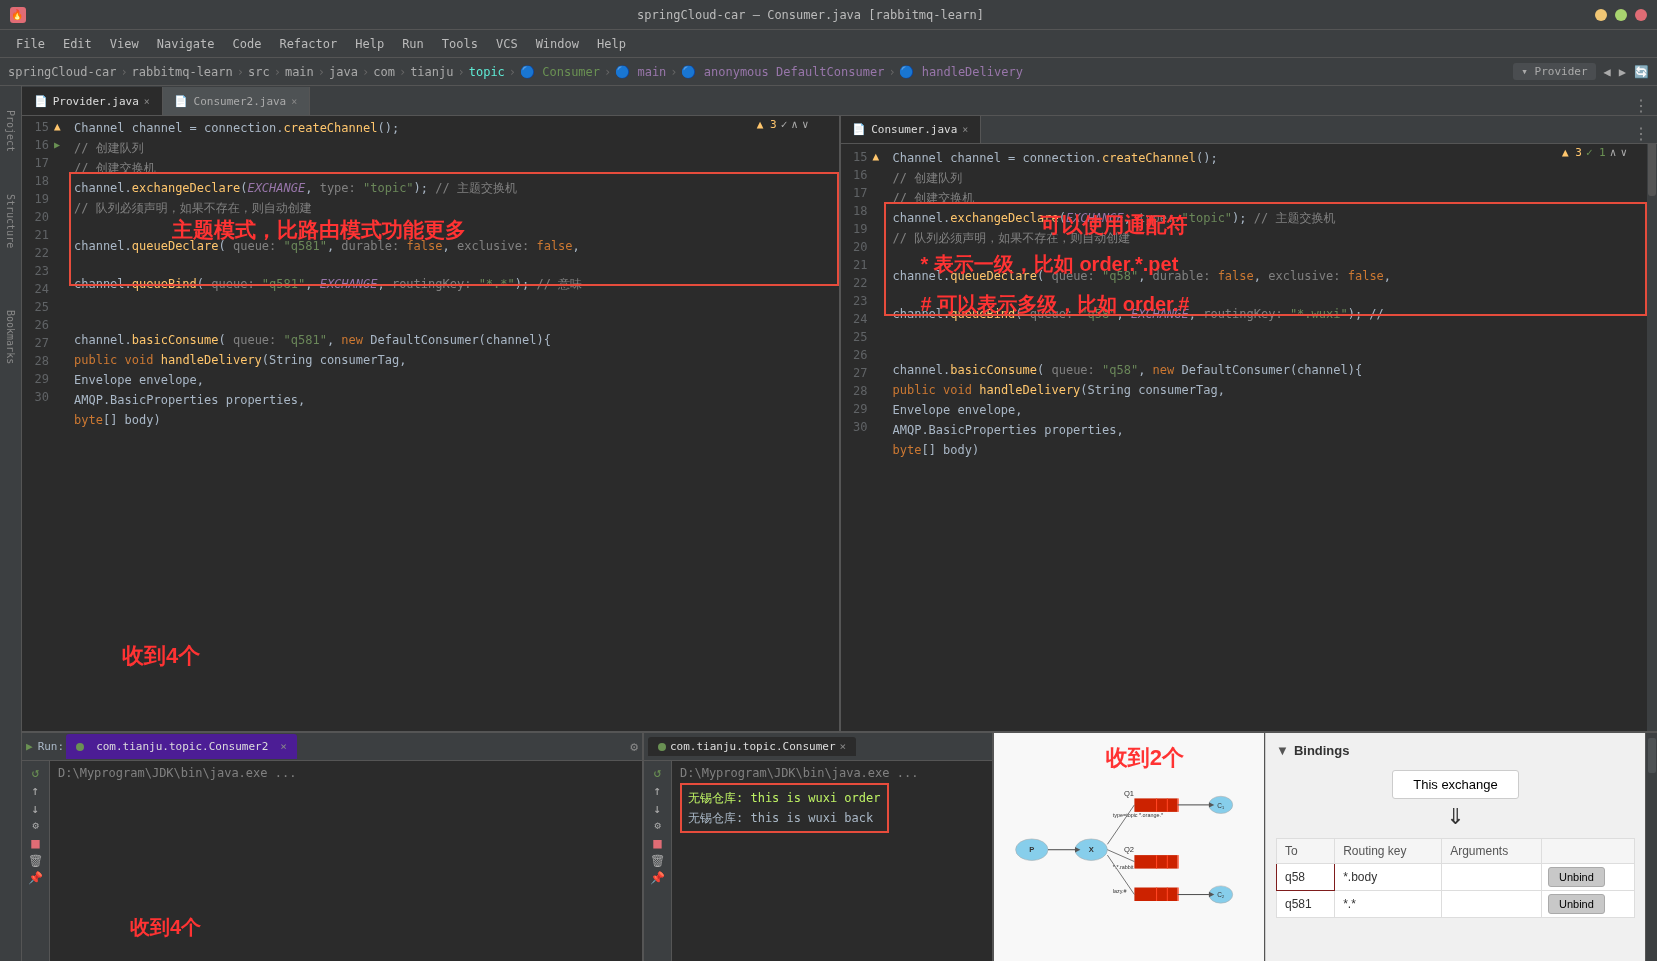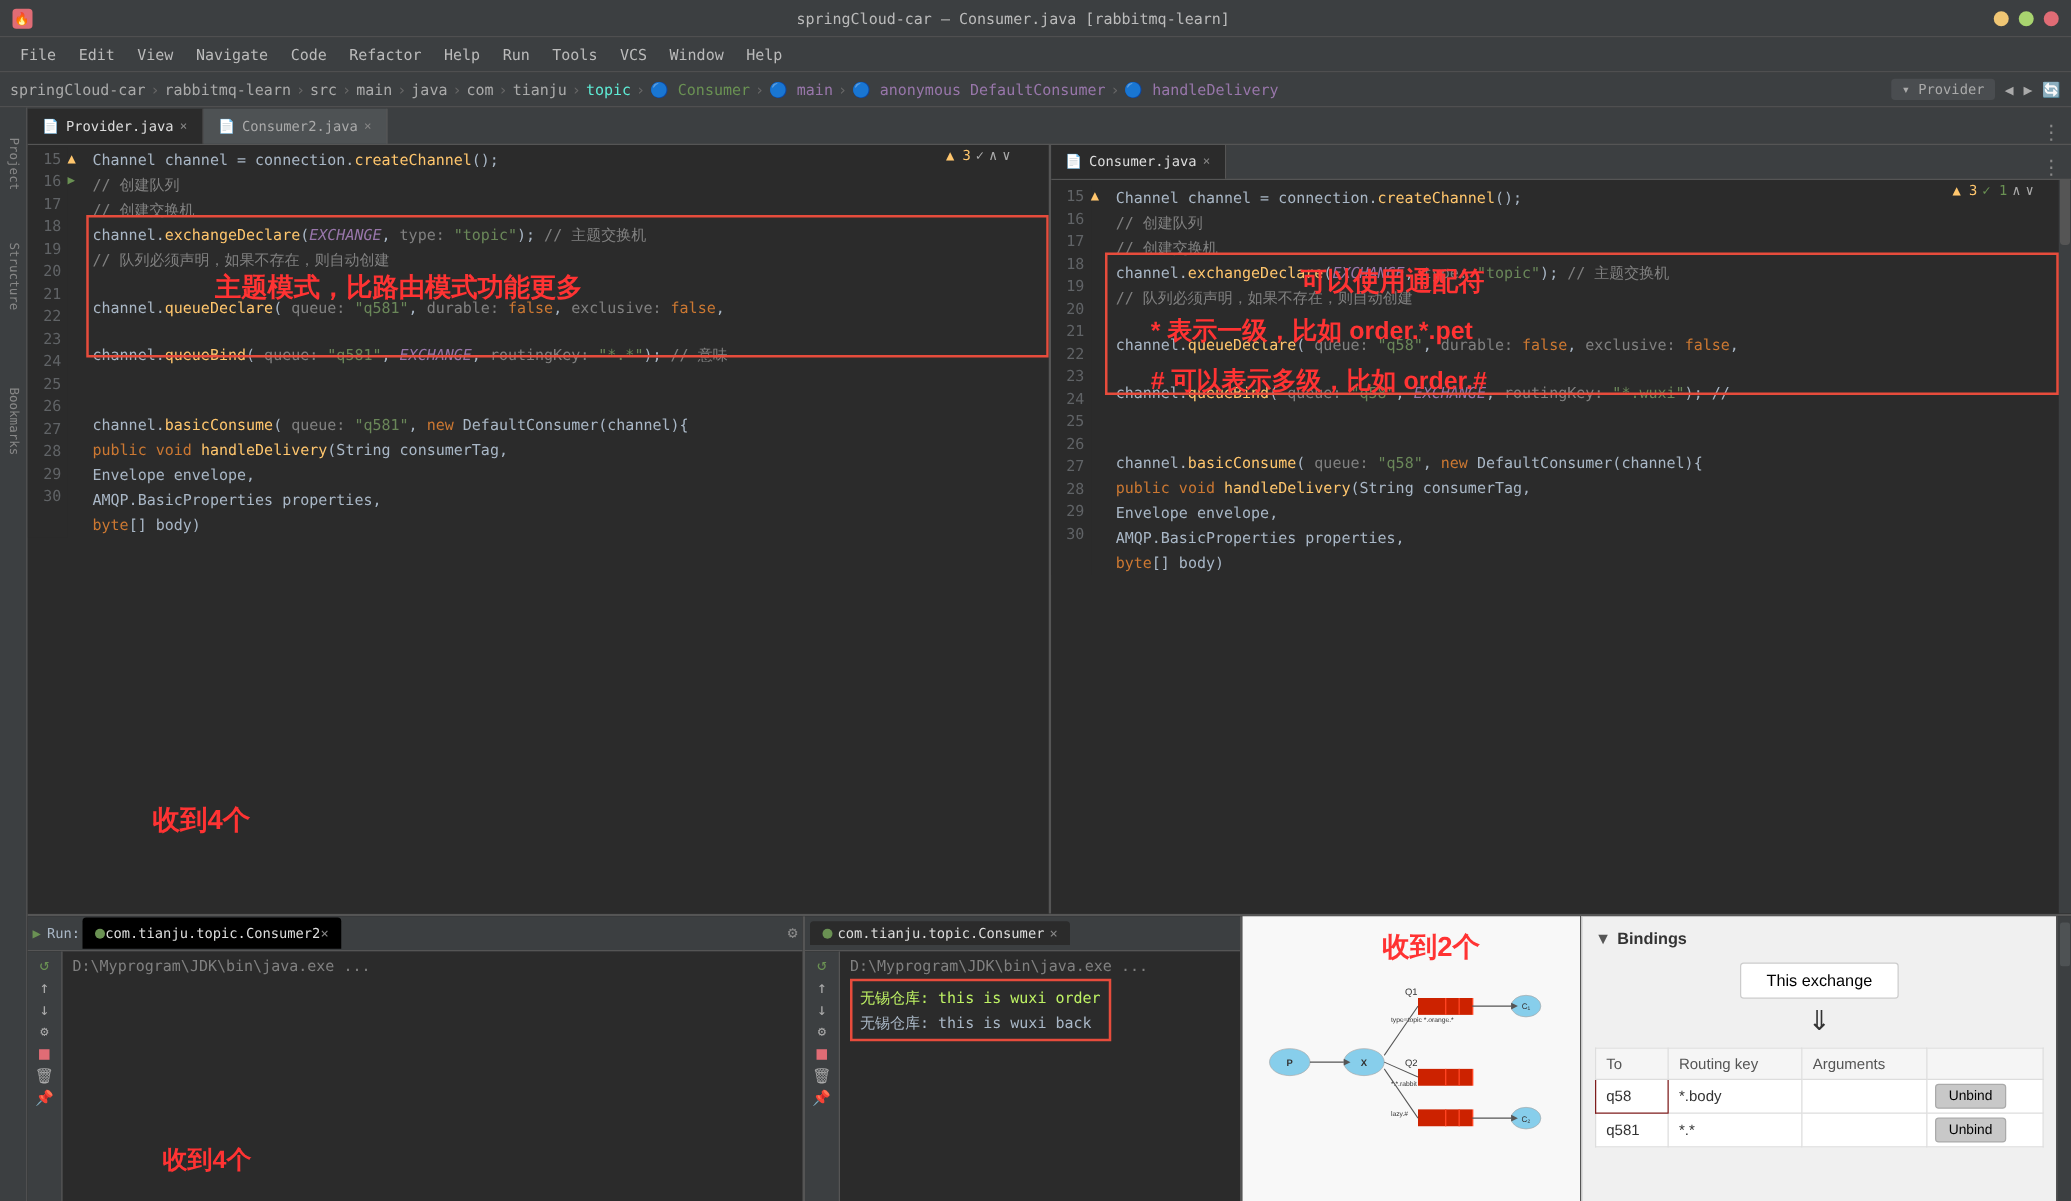--- a/index.html
+++ b/index.html
@@ -345,21 +345,21 @@
       </div>
     </div>
 
     <div style="height:230px;display:flex;border-top:2px solid #555;">
 
       <div style="flex:1;background:#2b2b2b;border-right:2px solid #555;display:flex;flex-direction:column;">
 
         <div style="height:28px;background:#3c3f41;display:flex;align-items:center;padding:0 4px;border-bottom:1px solid #555;gap:2px;">
           <span style="color:#6a9153;font-size:11px;margin-right:3px;">▶</span>
           <span style="font-size:11px;">Run:</span>
-          <div style="background:#000000;padding:6px 10px;color:#ddd;cursor:pointer;font-size:11px;display:flex;align-items:center;gap:0;border-radius:3px 3px 0 0;">
+          <div style="background:#4c1d95;padding:6px 10px;color:#ddd;cursor:pointer;font-size:11px;display:flex;align-items:center;gap:12px;border-radius:3px 3px 0 0;">
             <span style="background:#6a9153;width:8px;height:8px;border-radius:50%;display:inline-block;"></span>
             <span>com.tianju.topic.Consumer2</span>
             <span style="color:#888;cursor:pointer;">×</span>
           </div>
           <div style="margin-left:auto;display:flex;gap:4px;align-items:center;">
             <span style="color:#888;cursor:pointer;font-size:13px;">⚙</span>
           </div>
         </div>
 
         <div style="display:flex;flex:1;overflow:hidden;">

